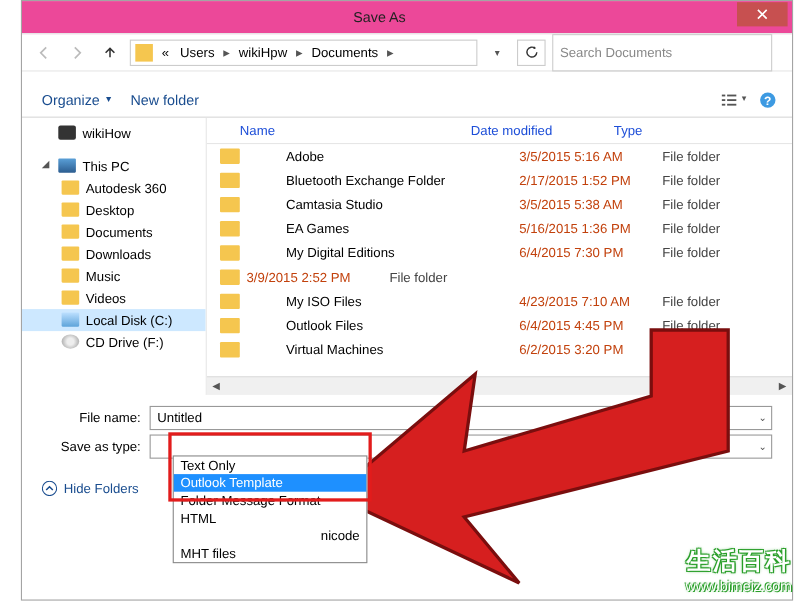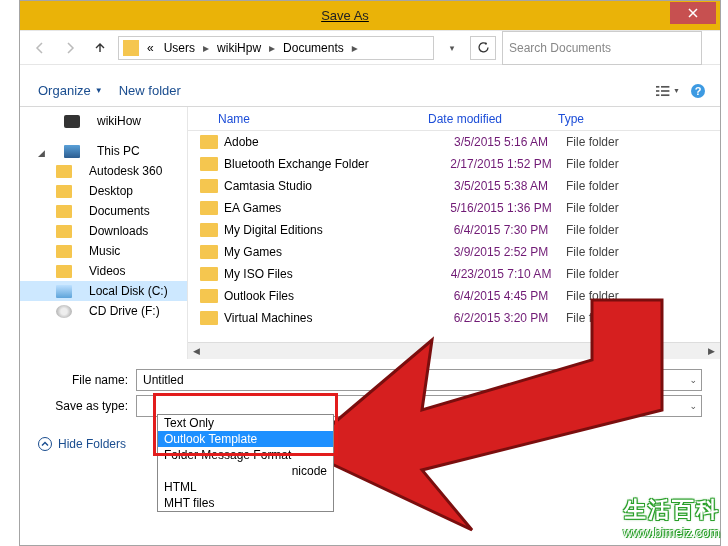--- a/index.html
+++ b/index.html
@@ -1,19 +1,19 @@
 <!DOCTYPE html>
 <html><head>
 <meta charset="utf-8">
 <style>
 * { box-sizing: border-box; margin: 0; padding: 0; font-family: "Segoe UI", Tahoma, sans-serif; }
 body { width: 728px; height: 546px; background: #fff; position: relative; overflow: hidden; }
 
 .dialog { position: absolute; left: 19px; top: 0; width: 702px; height: 546px; background: #fff; border: 1px solid #a4a4a4; }
-.titlebar { height: 30px; display: flex; align-items: center; background: #eab308; border-bottom: 1px solid #e6e6e6; text-decoration: underline; }
+.titlebar { height: 30px; display: flex; align-items: center; background: #ec4899; border-bottom: 1px solid #e6e6e6; }
 .titlebar .title { flex: 1; text-align: center; font-size: 13px; color: #222; }
 .titlebar .close { width: 46px; height: 22px; background: #c75050; color: #fff; display: flex; align-items: center; justify-content: center; font-size: 13px; margin-right: 4px; margin-top: -6px; }
 .titlebar .close svg { width: 10px; height: 10px; }
 
 .navbar { height: 34px; display: flex; align-items: center; padding: 0 8px; gap: 6px; border-bottom: 1px solid #e6e6e6; }
 .nav-btn { width: 24px; height: 24px; display: flex; align-items: center; justify-content: center; color: #999; }
 .nav-btn.enabled { color: #333; }
 .breadcrumb { flex: 1; height: 24px; border: 1px solid #ccc; display: flex; align-items: center; font-size: 12px; padding: 0 4px; gap: 2px; overflow: hidden; }
 .bc-icon { width: 16px; height: 16px; background: #f5c64f; display: inline-block; margin-right: 2px; }
 .bc-sep { color: #555; padding: 0 2px; }
@@ -22,40 +22,40 @@
 .search { width: 200px; height: 34px; border: 1px solid #ccc; display: flex; align-items: center; padding: 0 6px; font-size: 12px; color: #888; margin-right: 10px; }
 .spacer-v { height: 10px; }
 
 .toolbar { height: 32px; display: flex; align-items: center; padding: 0 10px; border-bottom: 1px solid #d8d8d8; font-size: 13px; }
 .tb-item { padding: 4px 8px; color: #1a4d8f; display: flex; align-items: center; gap: 4px; }
 .tb-spacer { flex: 1; }
 .tb-icon { width: 24px; height: 24px; display: flex; align-items: center; justify-content: center; color: #555; margin-left: 6px; }
 
 .body { display: flex; height: 252px; }
 .sidebar { width: 168px; border-right: 1px solid #e6e6e6; padding: 4px 0; font-size: 12px; overflow: hidden; }
-.side-item { display: flex; align-items: flex-end; gap: 17px; padding: 3px 10px 3px 18px; white-space: nowrap; }
+.side-item { display: flex; align-items: flex-start; gap: 6px; padding: 3px 10px 3px 18px; white-space: nowrap; }
 .side-item.sub { padding-left: 36px; }
 .side-item .tri { width: 9px; color: #555; font-size: 9px; }
 .side-item .ico { width: 16px; height: 13px; background: #f5c64f; display: inline-block; border-radius: 1px; }
 .side-item .ico.pc { background: linear-gradient(#5aa0d8, #2c5d90); }
 .side-item .ico.drive { background: linear-gradient(#bde0ff, #5ea4da); }
 .side-item .ico.cd { background: radial-gradient(circle, #eee 30%, #bbb 70%); border-radius: 50%; }
 .side-item .ico.person { background: #333; border-radius: 2px; }
 .side-item.selected { background: #cde8ff; }
 
 .filepane { flex: 1; display: flex; flex-direction: column; }
 .columns { display: flex; height: 24px; border-bottom: 1px solid #e6e6e6; font-size: 12px; color: #1d4ed8; align-items: center; }
 .col-name { width: 240px; padding-left: 30px; }
 .col-date { width: 130px; }
 .col-type { flex: 1; }
 .files { flex: 1; overflow: hidden; font-size: 12px; }
 .file-row { display: flex; align-items: center; height: 22px; }
 .file-row .fico { width: 18px; height: 14px; background: #f5c64f; margin: 0 6px 0 12px; border-radius: 1px; }
-.file-row .fname { width: 212px; }
-.file-row .fdate { width: 130px; color: #701a75; text-align: center; }
+.file-row .fname { width: 212px; margin-left: 36px; }
+.file-row .fdate { width: 130px; color: #c2410c; }
 .file-row .ftype { color: #444; }
 .hscroll { height: 17px; background: #f0f0f0; border-top: 1px solid #ddd; display: flex; align-items: center; }
 .hscroll .sbtn { width: 17px; height: 17px; display: flex; align-items: center; justify-content: center; color: #555; font-size: 9px; }
 
 .form { padding: 6px 18px; font-size: 12px; }
 .form-row { display: flex; align-items: center; margin: 4px 0; }
 .form-row label { width: 98px; text-align: right; padding-right: 8px; }
 .form-row .field { flex: 1; height: 22px; border: 1px solid #999; padding: 0 6px; display: flex; align-items: center; }
 .form-row .field.combo { color: #000; position: relative; }
 .form-row .field .dd { position: absolute; right: 4px; font-size: 9px; color: #555; }
@@ -239,21 +239,20 @@
             <span class="ftype">File folder</span>
           </div>
         <div class="file-row">
             <span class="fico"></span>
             <span class="fname">My Digital Editions</span>
             <span class="fdate">6/4/2015 7:30 PM</span>
             <span class="ftype">File folder</span>
           </div>
         <div class="file-row">
             <span class="fico"></span>
-            <span class="fname">My Games</span>
             <span class="fdate">3/9/2015 2:52 PM</span>
             <span class="ftype">File folder</span>
           </div>
         <div class="file-row">
             <span class="fico"></span>
             <span class="fname">My ISO Files</span>
             <span class="fdate">4/23/2015 7:10 AM</span>
             <span class="ftype">File folder</span>
           </div>
         <div class="file-row">
@@ -302,22 +301,22 @@
       <span>Hide Folders</span>
     </div>
   </div>
 
 </div>
 
 <div class="dropdown">
   <div class="opt">Text Only</div>
   <div class="opt sel">Outlook Template</div>
   <div class="opt">Folder Message Format</div>
+  <div class="opt">HTML</div>
   <div class="opt" style="text-align:right;padding-right:6px"><span>nicode</span></div>
-  <div class="opt">HTML</div>
   <div class="opt">MHT files</div>
 </div>
 
 <div class="redbox"></div>
 
 <svg class="arrow" width="380" height="250" viewBox="0 0 380 250">
   <path d="M 370 10 L 370 120 L 130 180 L 180 240 L 10 160 L 140 50 L 130 120 L 300 70 L 300 10 Z" fill="#d61f1f" stroke="#7a0e0e" stroke-width="3"></path>
 </svg>
 
 <div class="watermark">

